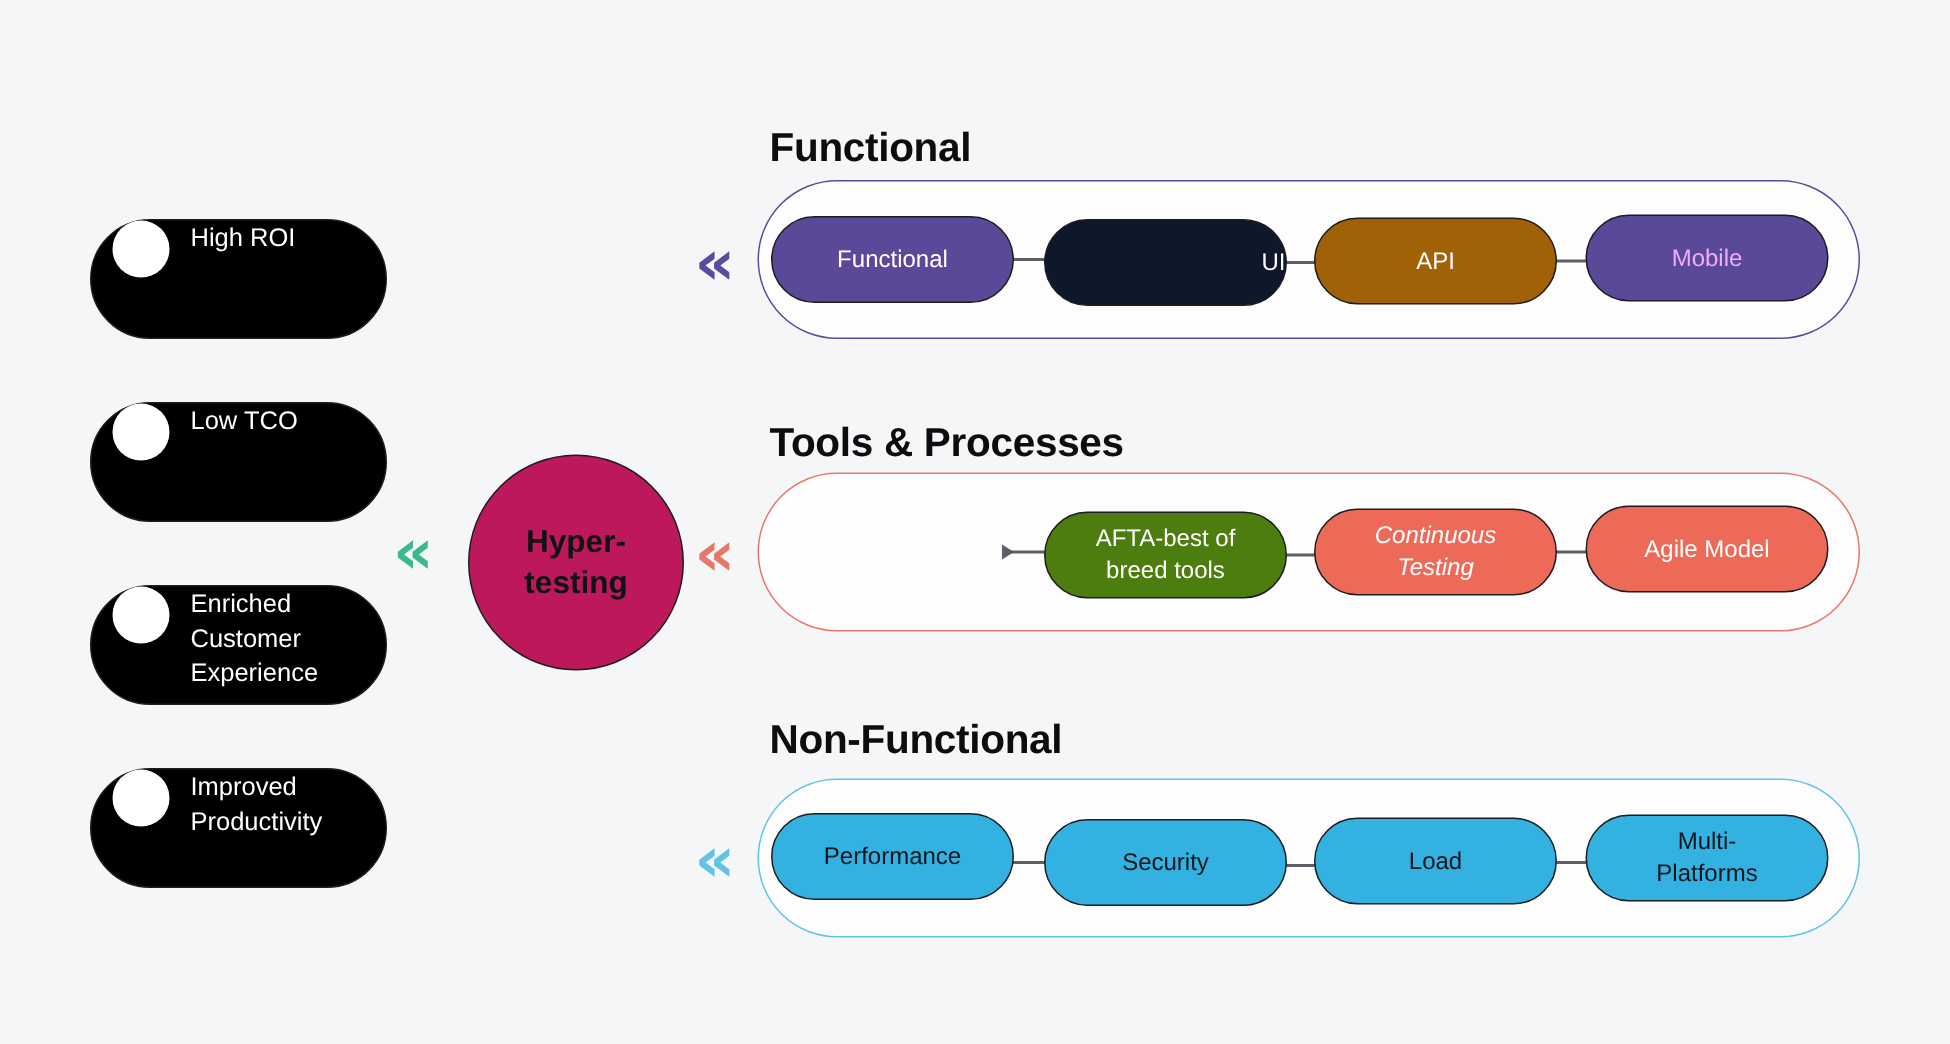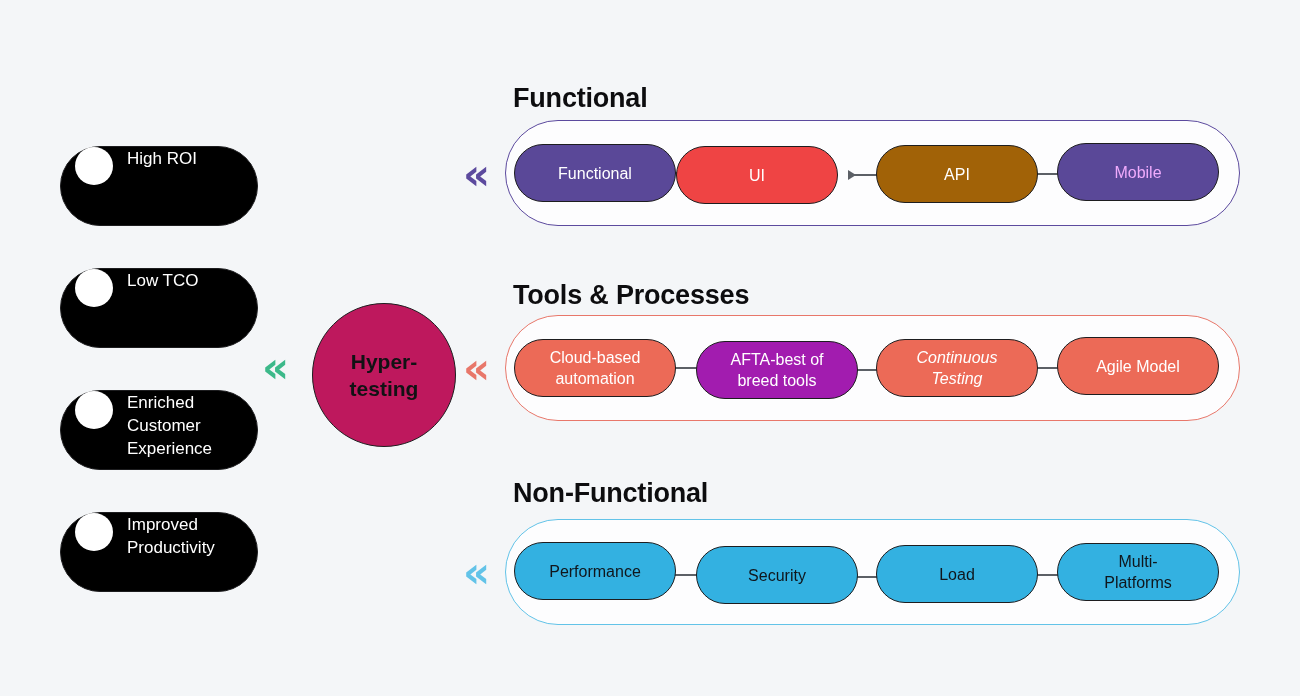--- a/index.html
+++ b/index.html
@@ -174,21 +174,21 @@
   <div class="connector" style="left:672px; top:172px; width:38px;"></div>
   <div class="arrowhead" style="left:668px; top:168px; transform:rotate(180deg);"></div>
   <div class="connector" style="left:852px; top:174px; width:38px;"></div>
   <div class="arrowhead" style="left:848px; top:170px; transform:rotate(180deg);"></div>
   <div class="connector" style="left:1032px; top:173px; width:38px;"></div>
   <div class="arrowhead" style="left:1028px; top:169px; transform:rotate(180deg);"></div>
 
   <div class="node" style="left:514px; top:144px; background:#5a4898;">
     <div class="nlabel" style="color:#ffffff;">Functional</div>
   </div>
-  <div class="node" style="left:676px; top:146px; background:#ef4444;">
+  <div class="node" style="left:696px; top:146px; background:#0f172a;justify-content:flex-end;">
     <div class="nlabel" style="color:#ffffff;">UI</div>
   </div>
   <div class="node" style="left:876px; top:145px; background:#a16207;">
     <div class="nlabel" style="color:#ffffff;">API</div>
   </div>
   <div class="node" style="left:1057px; top:143px; background:#5a4898;">
     <div class="nlabel" style="color:#f0abfc;">Mobile</div>
   </div>
 
   <div class="group-title" style="left:513px; top:280px;">Tools &amp; Processes</div>
@@ -197,25 +197,21 @@
 
   <div class="group-box" style="top:315px; border:1.3px solid #e8776a;"></div>
 
   <div class="connector" style="left:672px; top:367px; width:38px;"></div>
   <div class="arrowhead" style="left:668px; top:363px; transform:rotate(180deg);"></div>
   <div class="connector" style="left:852px; top:369px; width:38px;"></div>
   <div class="arrowhead" style="left:848px; top:365px; transform:rotate(180deg);"></div>
   <div class="connector" style="left:1032px; top:367px; width:38px;"></div>
   <div class="arrowhead" style="left:1028px; top:363px; transform:rotate(180deg);"></div>
 
-  <div class="node" style="left:514px; top:339px; background:#ec6a57;">
-    <div class="nlabel" style="color:#ffffff;">Cloud-based
-automation</div>
-  </div>
-  <div class="node" style="left:696px; top:341px; background:#a21caf;">
+  <div class="node" style="left:696px; top:341px; background:#4d7c0f;">
     <div class="nlabel" style="color:#ffffff;">AFTA-best of
 breed tools</div>
   </div>
   <div class="node" style="left:876px; top:339px; background:#ec6a57;font-style:italic;">
     <div class="nlabel" style="color:#ffffff;">Continuous
 Testing</div>
   </div>
   <div class="node" style="left:1057px; top:337px; background:#ec6a57;">
     <div class="nlabel" style="color:#ffffff;">Agile Model</div>
   </div>

